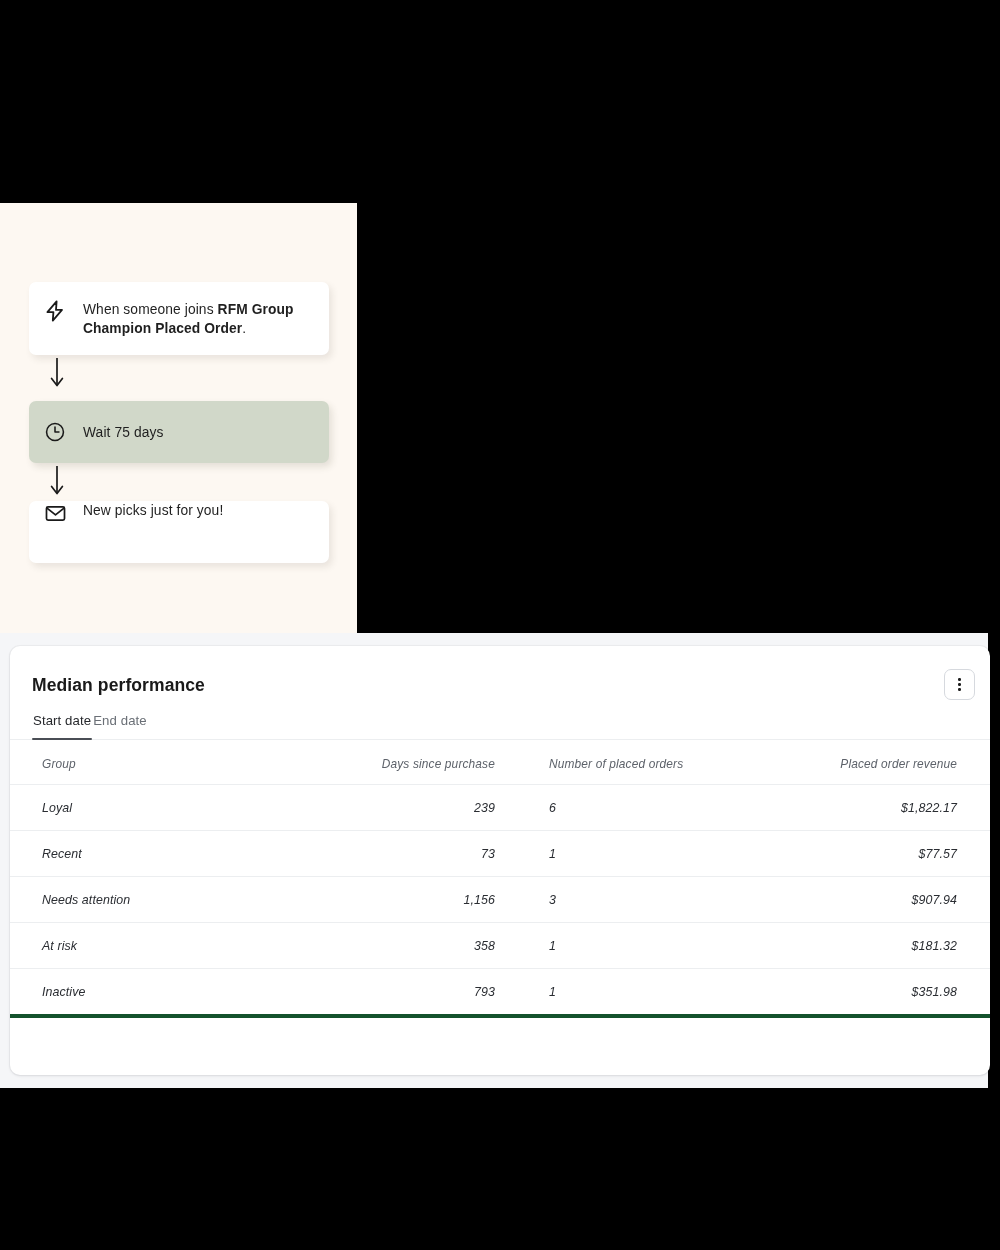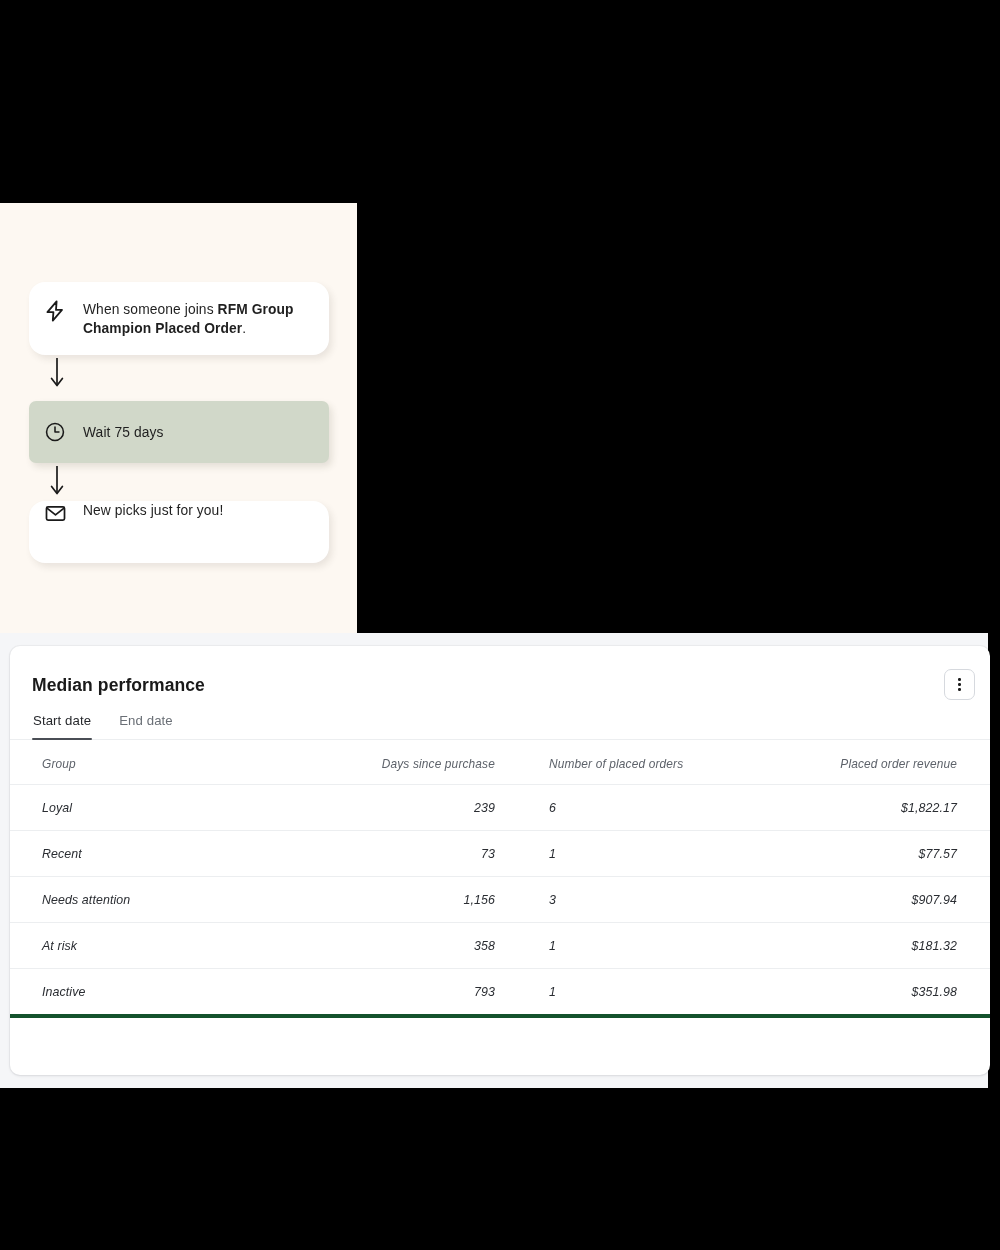--- a/index.html
+++ b/index.html
@@ -42,21 +42,21 @@
   .flow-card {
     position: relative;
     width: 300px;
     border-radius: 7px;
     display: flex;
     align-items: flex-start;
     padding: 17px 16px 17px 14px;
     box-shadow: 3px 4px 7px rgba(60,50,40,0.10);
   }
 
-  .flow-card.white { background: #ffffff; border-radius: 16px; }
+  .flow-card.white { background: #ffffff; }
   .flow-card.green { background: #d1d8c9; box-shadow: 3px 4px 7px rgba(60,60,40,0.13); margin-top: 8px; }
 
   .flow-card .icon-slot {
     flex: 0 0 24px;
     width: 24px;
     height: 24px;
     margin-right: 16px;
     display: flex;
     align-items: center;
     justify-content: center;
@@ -147,21 +147,20 @@
   .kebab-button .dots i {
     display: block;
     width: 2.6px;
     height: 2.6px;
     border-radius: 50%;
     background: #1f1f1f;
   }
 
   .tabs {
     display: flex;
-    gap: 26px;
     padding: 0 22px;
     margin-top: 13px;
     border-bottom: 1px solid #eceef0;
   }
 
   .tab {
     position: relative;
     font-size: 13.2px;
     color: #6a6f76;
     padding: 4px 1px 11px 1px;

